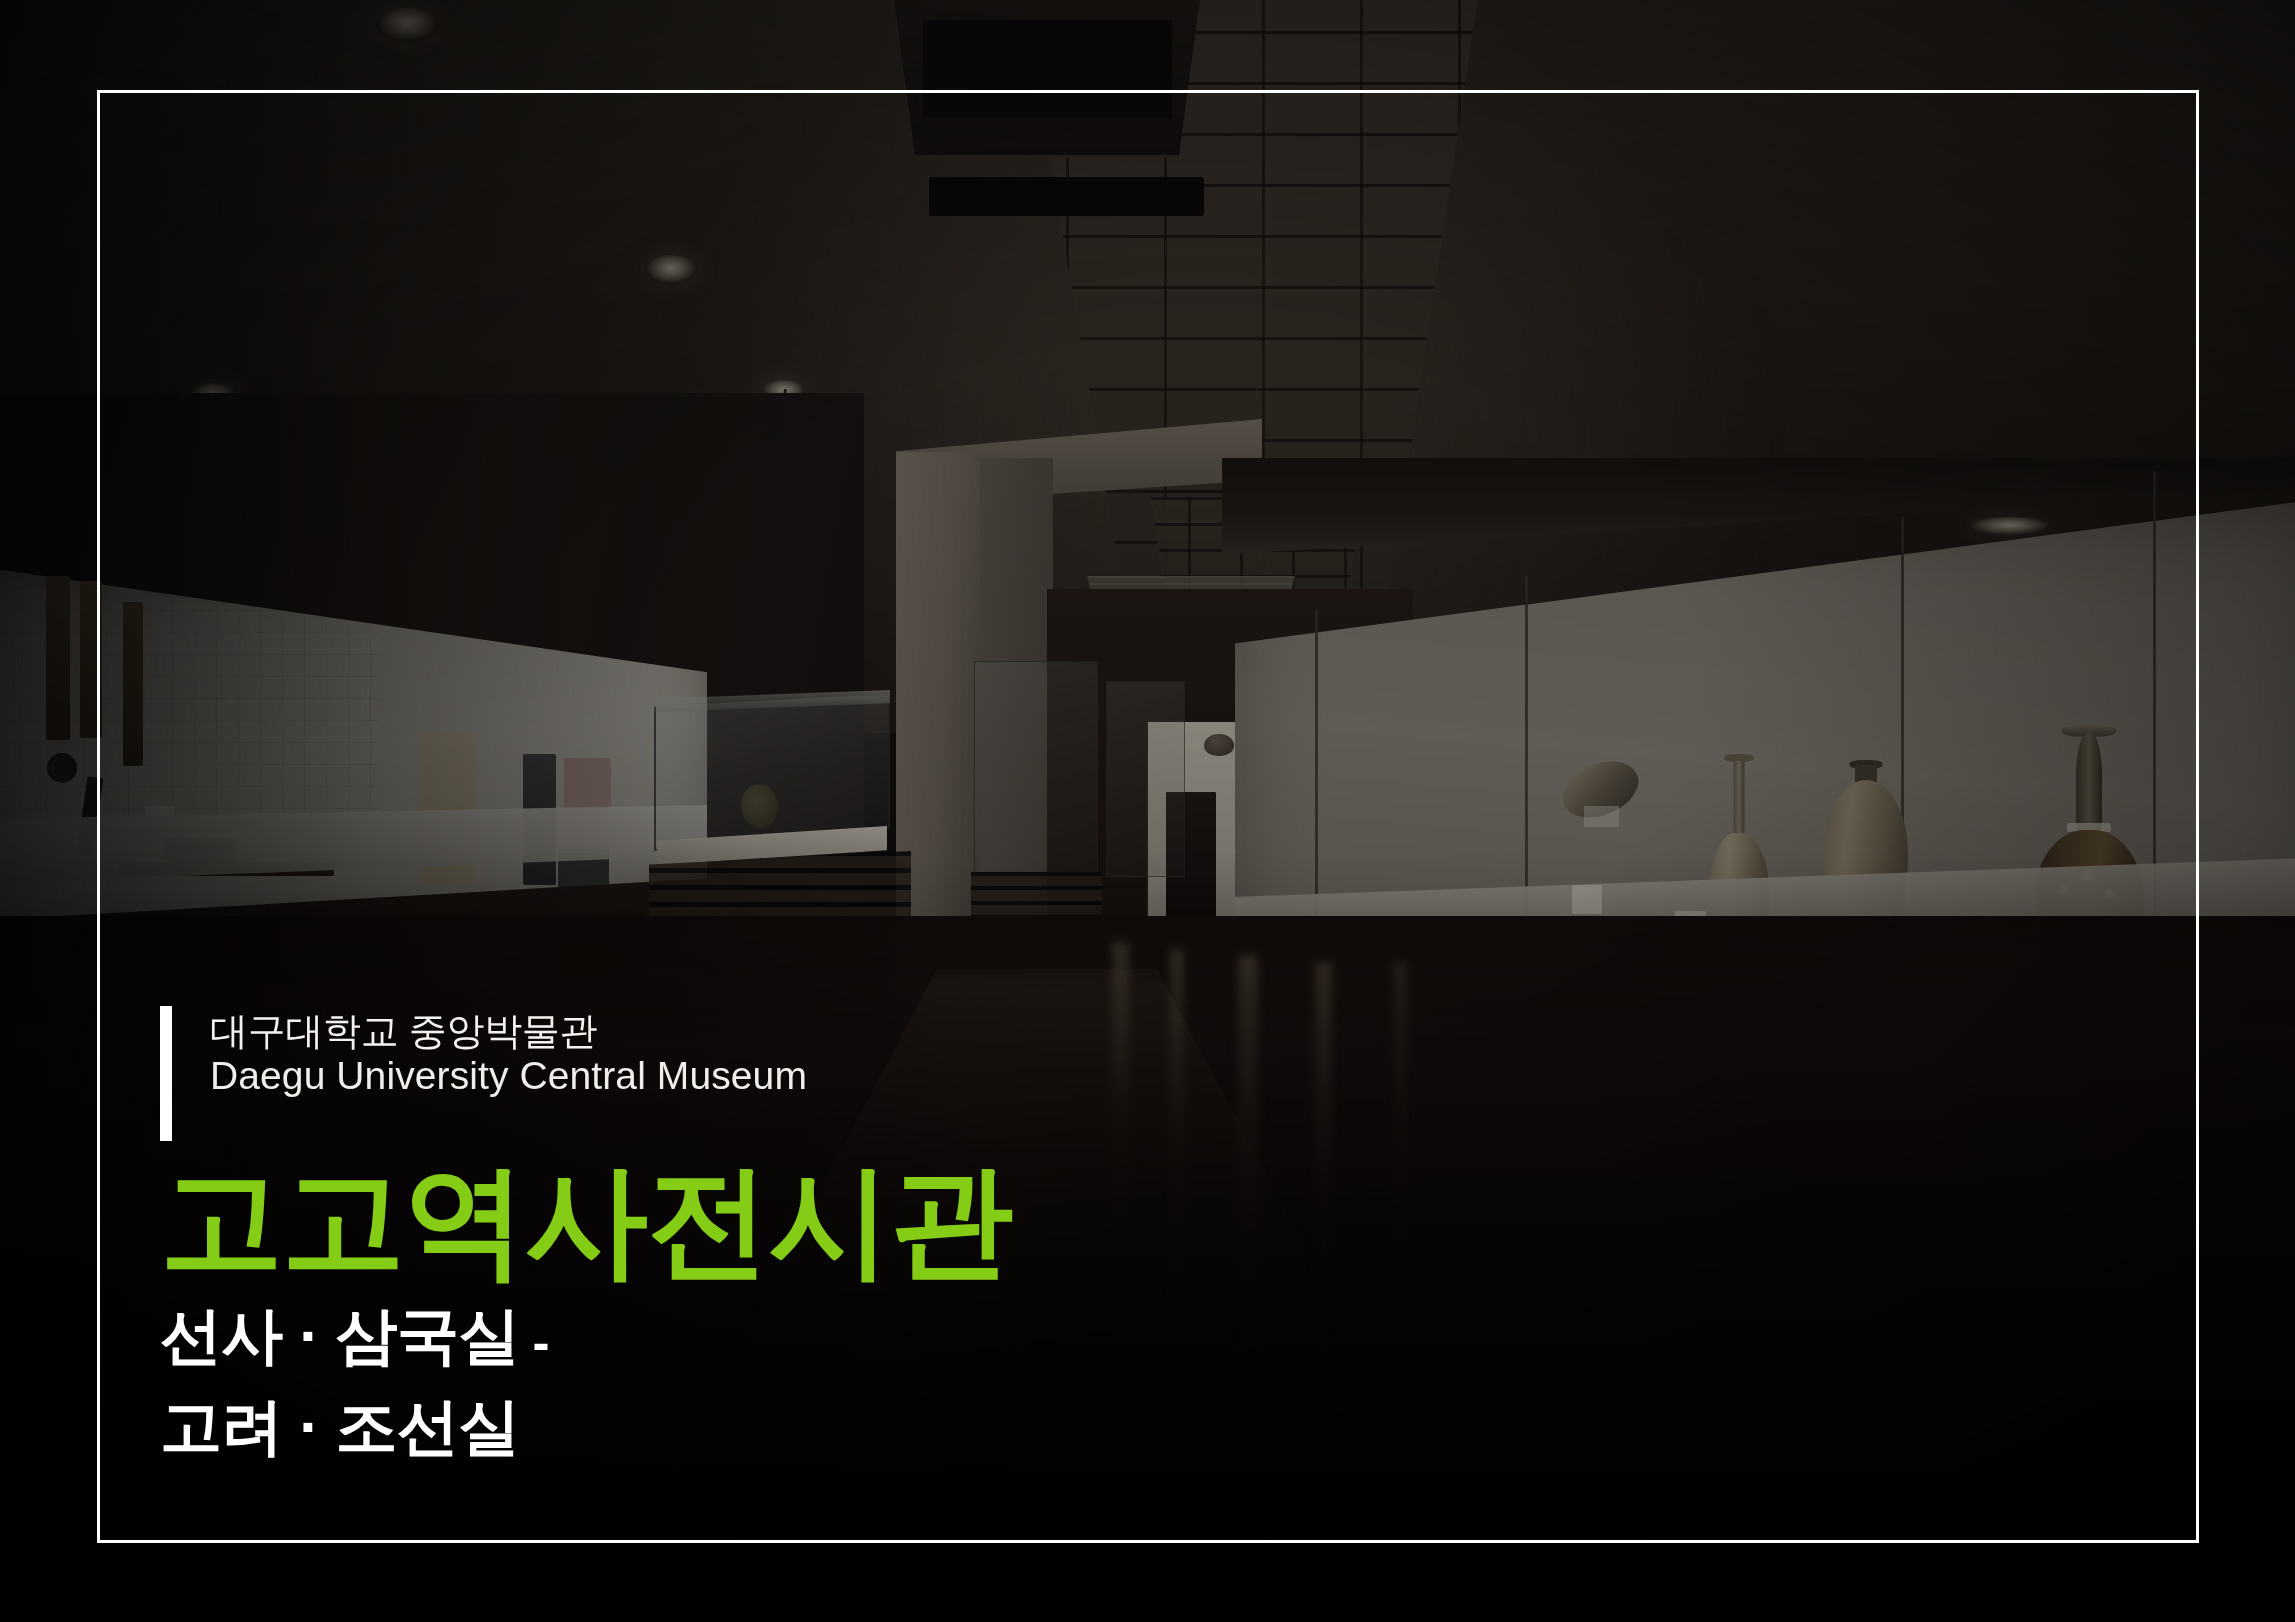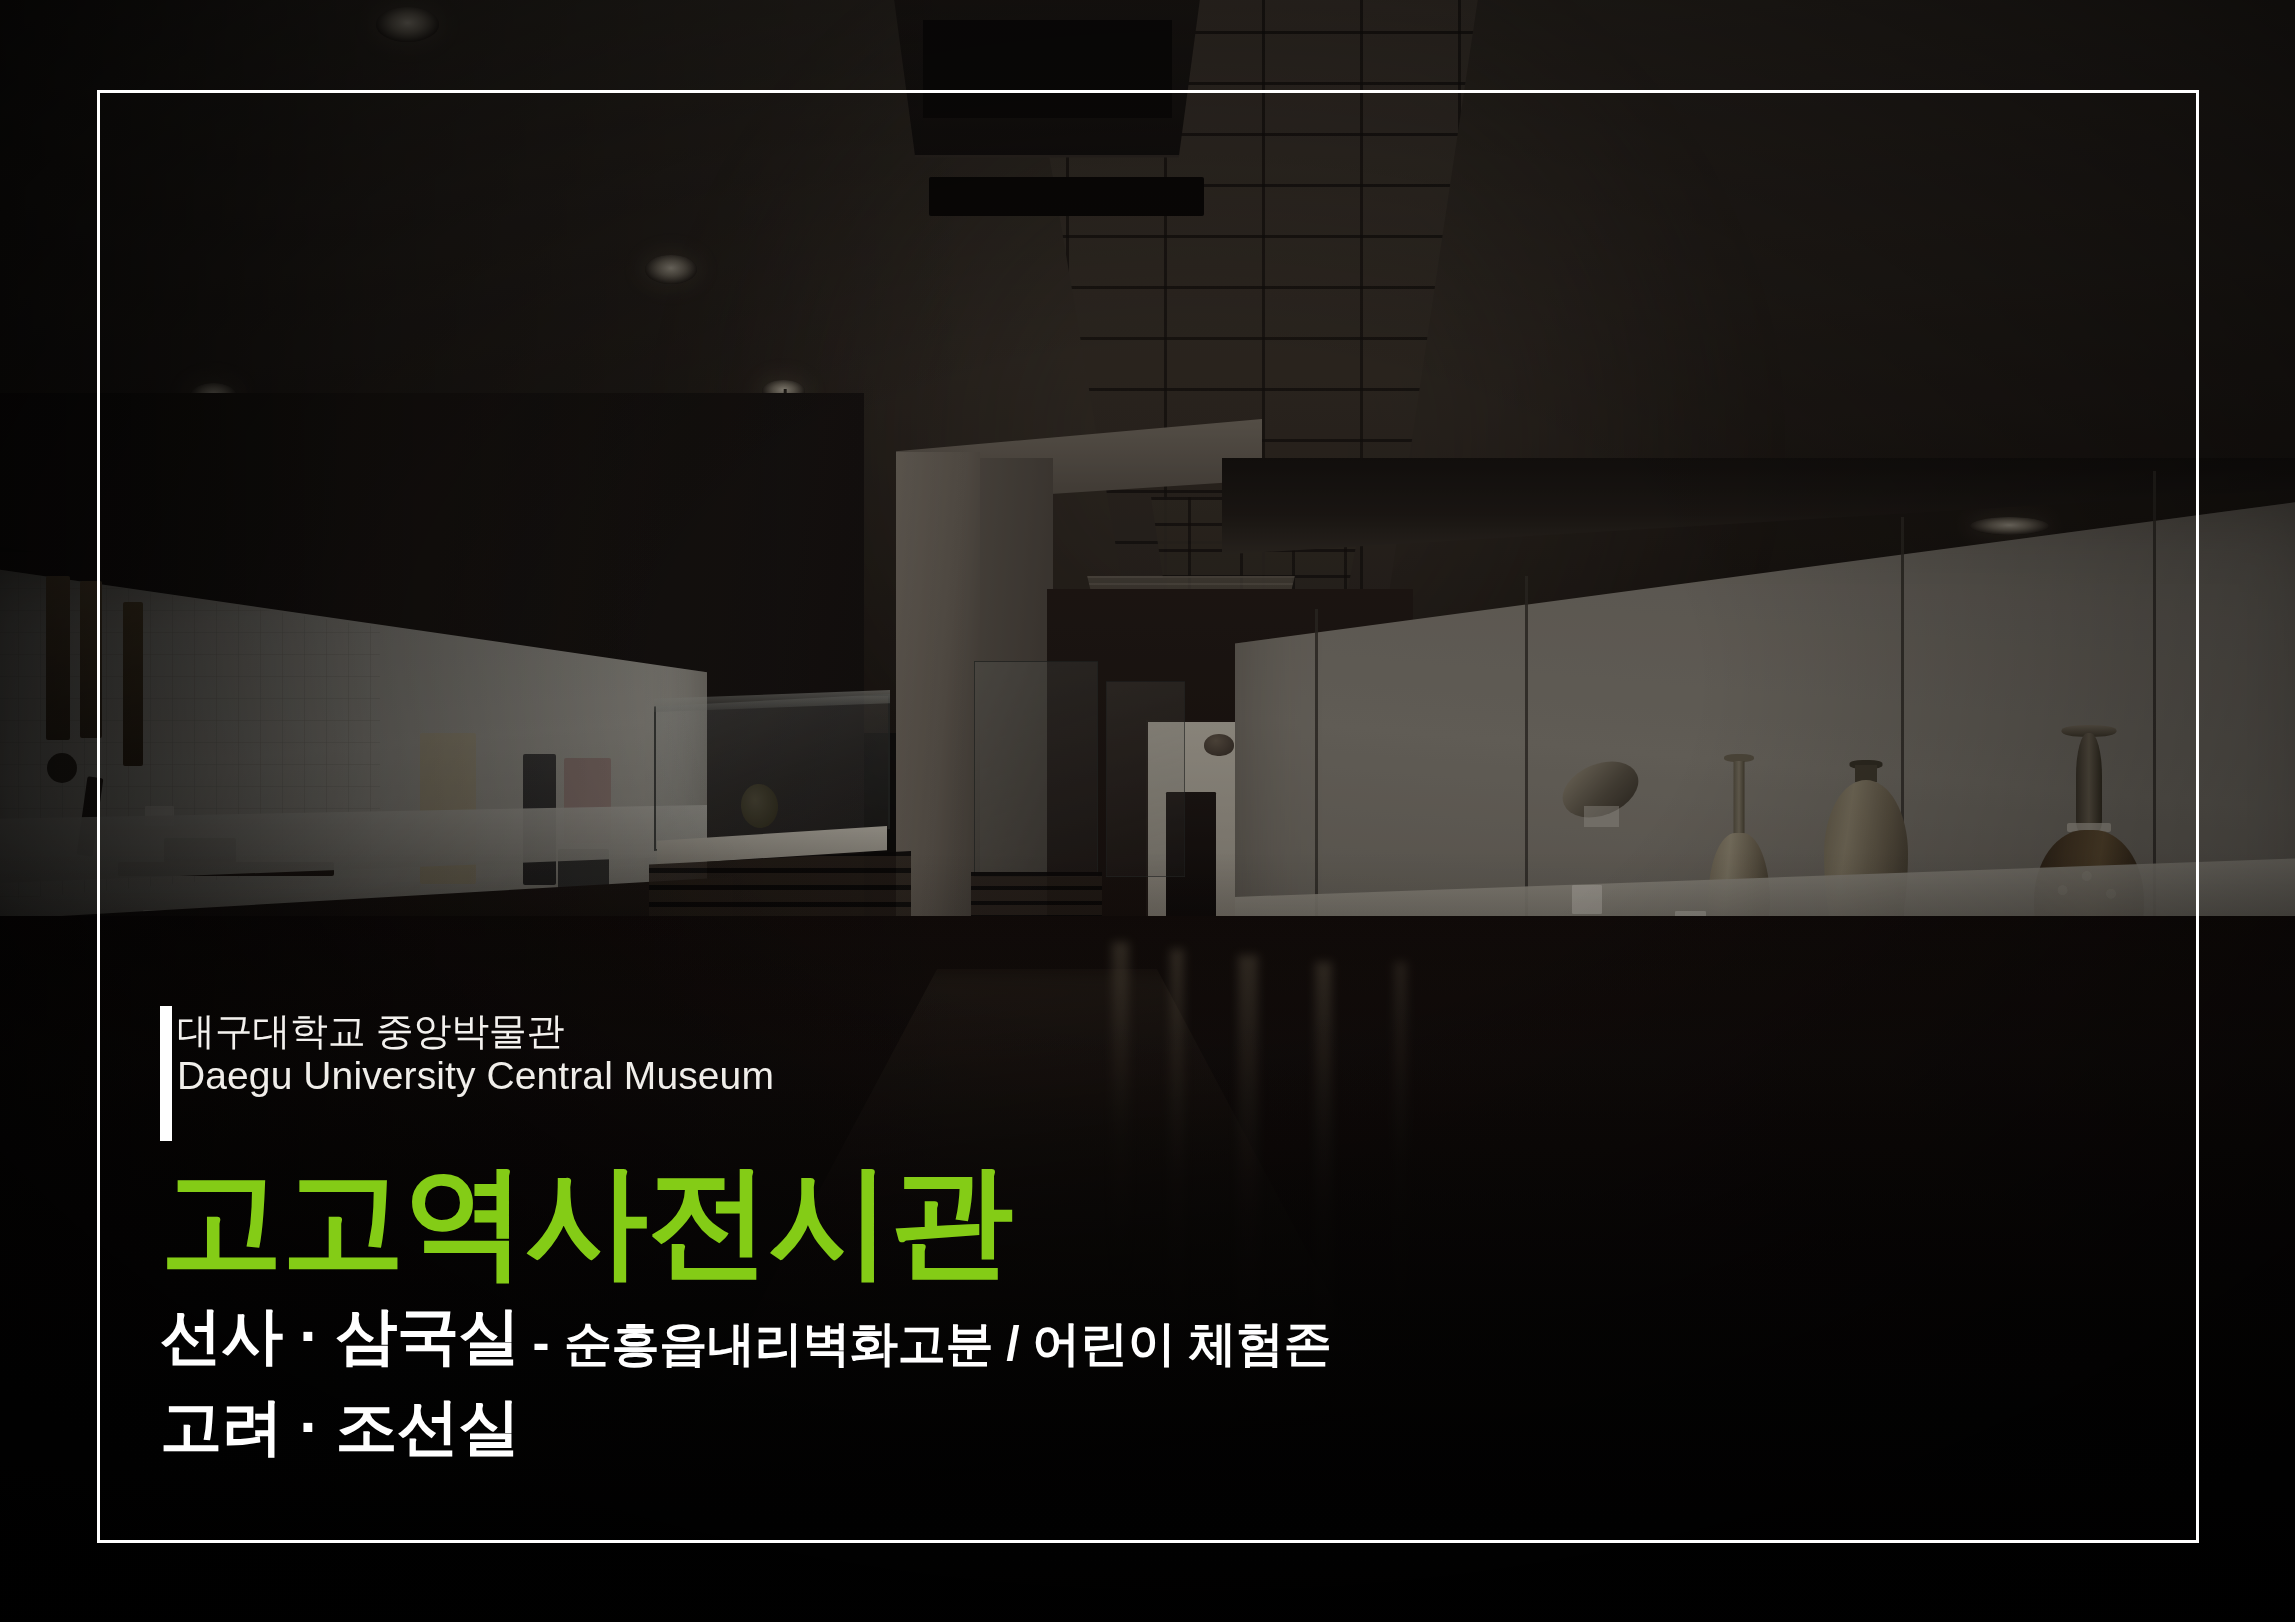--- a/index.html
+++ b/index.html
@@ -333,21 +333,21 @@
   }
 
   
   .caption{
     position:absolute;
     left:160px; top:998px;
     width:1570px;
   }
   .eyebrow{
     position:relative;
-    padding-left:17px;
+    padding-left:50px;
     min-height:145px;
   }
   .accent-bar{
     position:absolute; left:0; top:7.9px;
     width:12.4px; height:135px;
     background:#ffffff;
   }
   .eyebrow-ko{
     font-size:38px;
     line-height:1.18;
@@ -544,21 +544,20 @@
       <div class="eyebrow-ko">대구대학교 중앙박물관</div>
       <div class="eyebrow-en">Daegu University Central Museum</div>
     </div>
 
     <div class="title">고고역사전시관</div>
 
     <div class="sub-lines">
       <div class="sub-line">
         <span class="sub-main">선사 · 삼국실</span>
         <span class="sub-dash">-</span>
-        <span class="sub-detail">순흥읍내리벽화고분 / 어린이 체험존</span>
       </div>
       <div class="sub-line2">고려 · 조선실</div>
     </div>
 
   </div>
 
 </div>
 
 
 </body></html>

